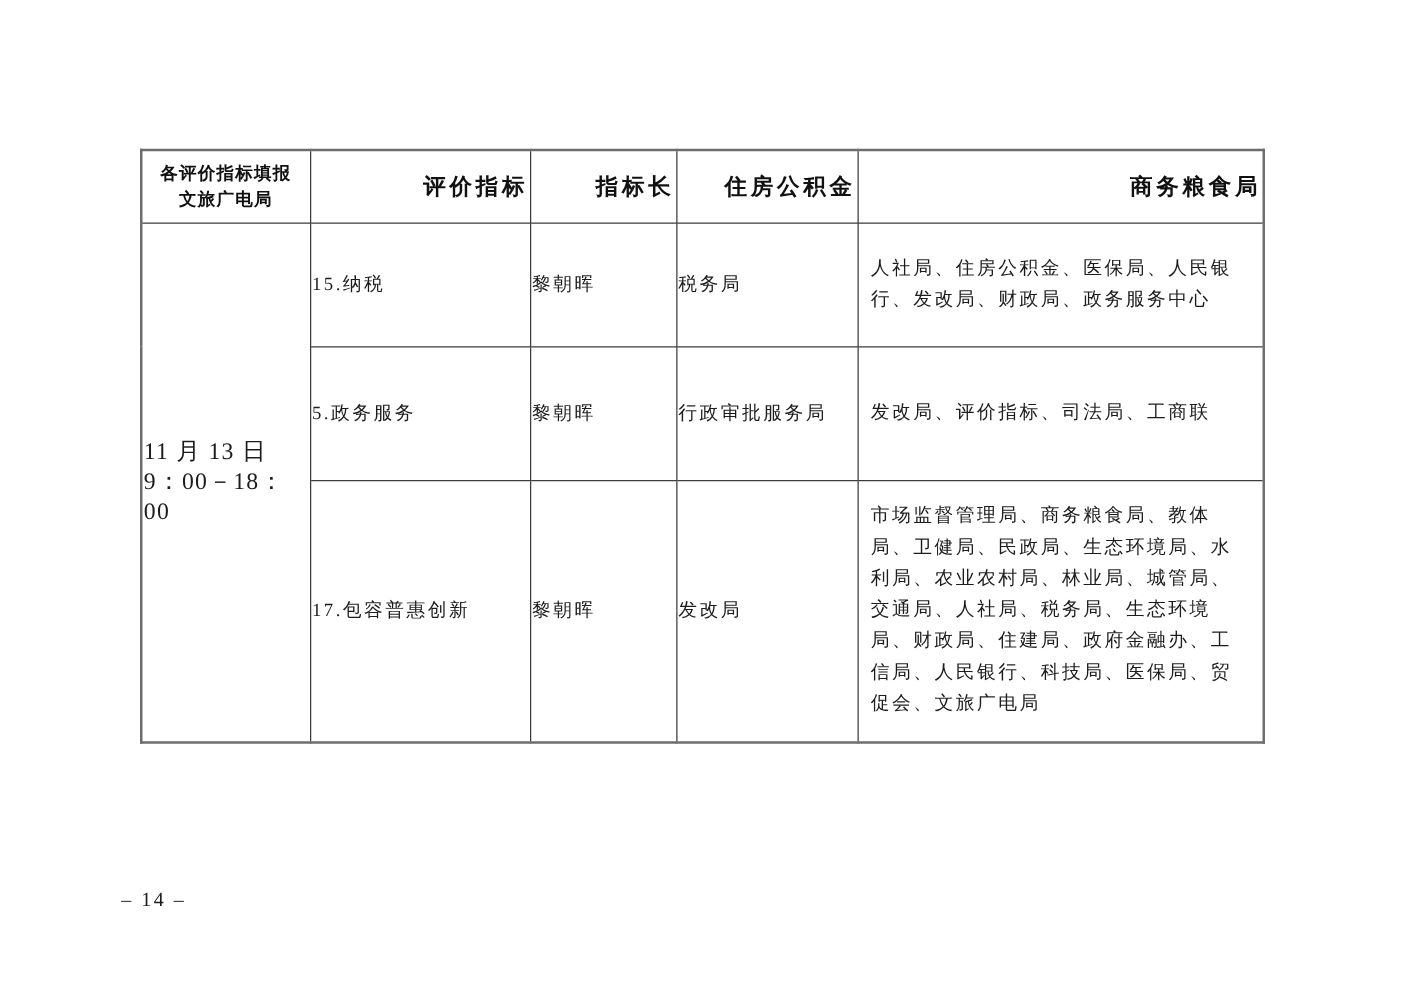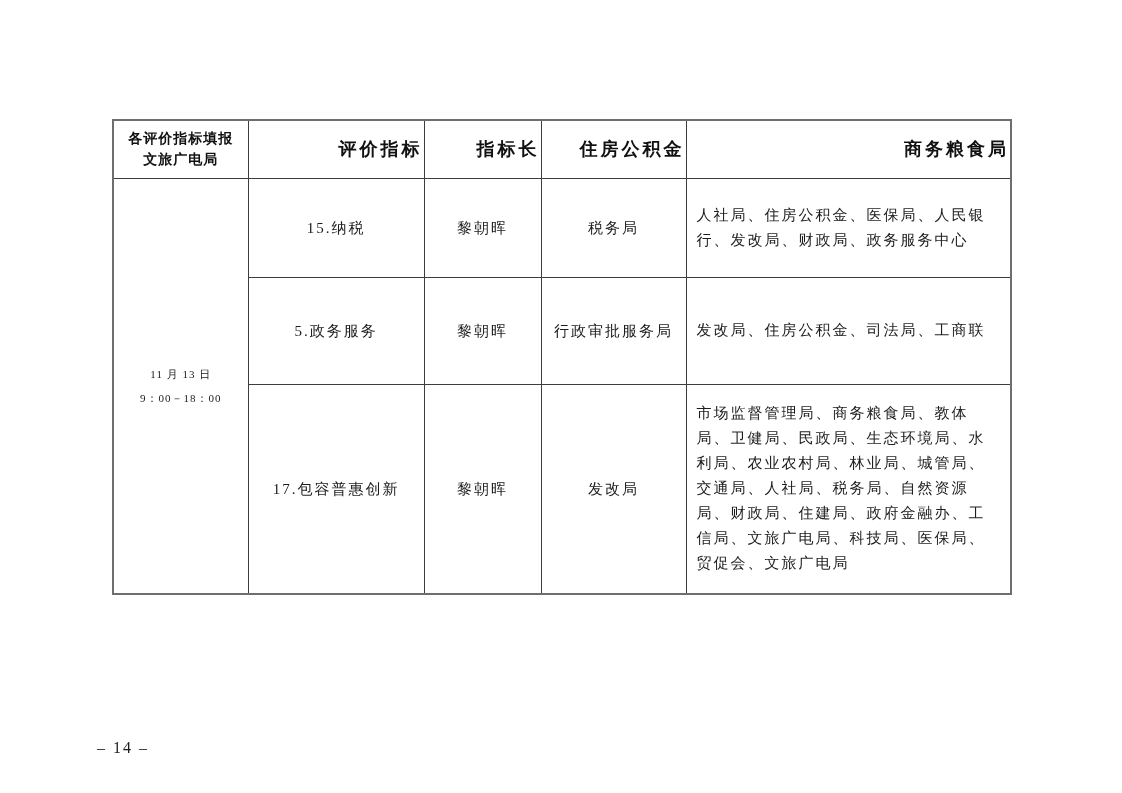--- a/index.html
+++ b/index.html
@@ -38,46 +38,43 @@
   th.hdr-small {
     font-family: "Liberation Sans", "DejaVu Sans", sans-serif;
     font-weight: 700;
     font-size: 14px;
     letter-spacing: 1px;
     line-height: 21px;
     text-align: center;
     color: #111;
   }
   td.center-cell {
-    text-align: center;
     font-size: 15px;
     letter-spacing: 2px;
     line-height: 24px;
   }
   td.time-cell {
-    text-align: center;
-    font-size: 11px;
+    font-size: 19px;
     letter-spacing: 1px;
     line-height: 24px;
   }
   td.units-cell {
     text-align: left;
     font-size: 15px;
     letter-spacing: 2px;
     line-height: 25px;
     padding: 4px 10px;
   }
   .pagenum {
     position: absolute;
     left: 97px;
     top: 712px;
     font-size: 16px;
     letter-spacing: 2px;
     color: #1c1c1c;
-    margin-top: 27px;
   }
 </style>
 </head>
 <body>
 
 <div class="page">
 
   <table class="tbl">
     <colgroup>
       <col style="width:135px">
@@ -107,27 +104,27 @@
       <td class="center-cell">15.纳税</td>
       <td class="center-cell">黎朝晖</td>
       <td class="center-cell">税务局</td>
       <td class="units-cell">人社局、住房公积金、医保局、人民银行、发改局、财政局、政务服务中心</td>
     </tr>
 
     <tr class="row-16">
       <td class="center-cell">5.政务服务</td>
       <td class="center-cell">黎朝晖</td>
       <td class="center-cell">行政审批服务局</td>
-      <td class="units-cell">发改局、住房公积金、司法局、工商联</td>
+      <td class="units-cell">发改局、评价指标、司法局、工商联</td>
     </tr>
 
     <tr class="row-17">
       <td class="center-cell">17.包容普惠创新</td>
       <td class="center-cell">黎朝晖</td>
       <td class="center-cell">发改局</td>
-      <td class="units-cell">市场监督管理局、商务粮食局、教体局、卫健局、民政局、生态环境局、水利局、农业农村局、林业局、城管局、交通局、人社局、税务局、自然资源局、财政局、住建局、政府金融办、工信局、文旅广电局、科技局、医保局、贸促会、文旅广电局</td>
+      <td class="units-cell">市场监督管理局、商务粮食局、教体局、卫健局、民政局、生态环境局、水利局、农业农村局、林业局、城管局、交通局、人社局、税务局、生态环境局、财政局、住建局、政府金融办、工信局、人民银行、科技局、医保局、贸促会、文旅广电局</td>
     </tr>
   </tbody>
     </table>
 
   <div class="pagenum">– 14 –</div>
 
 </div>
 
 </body></html>

